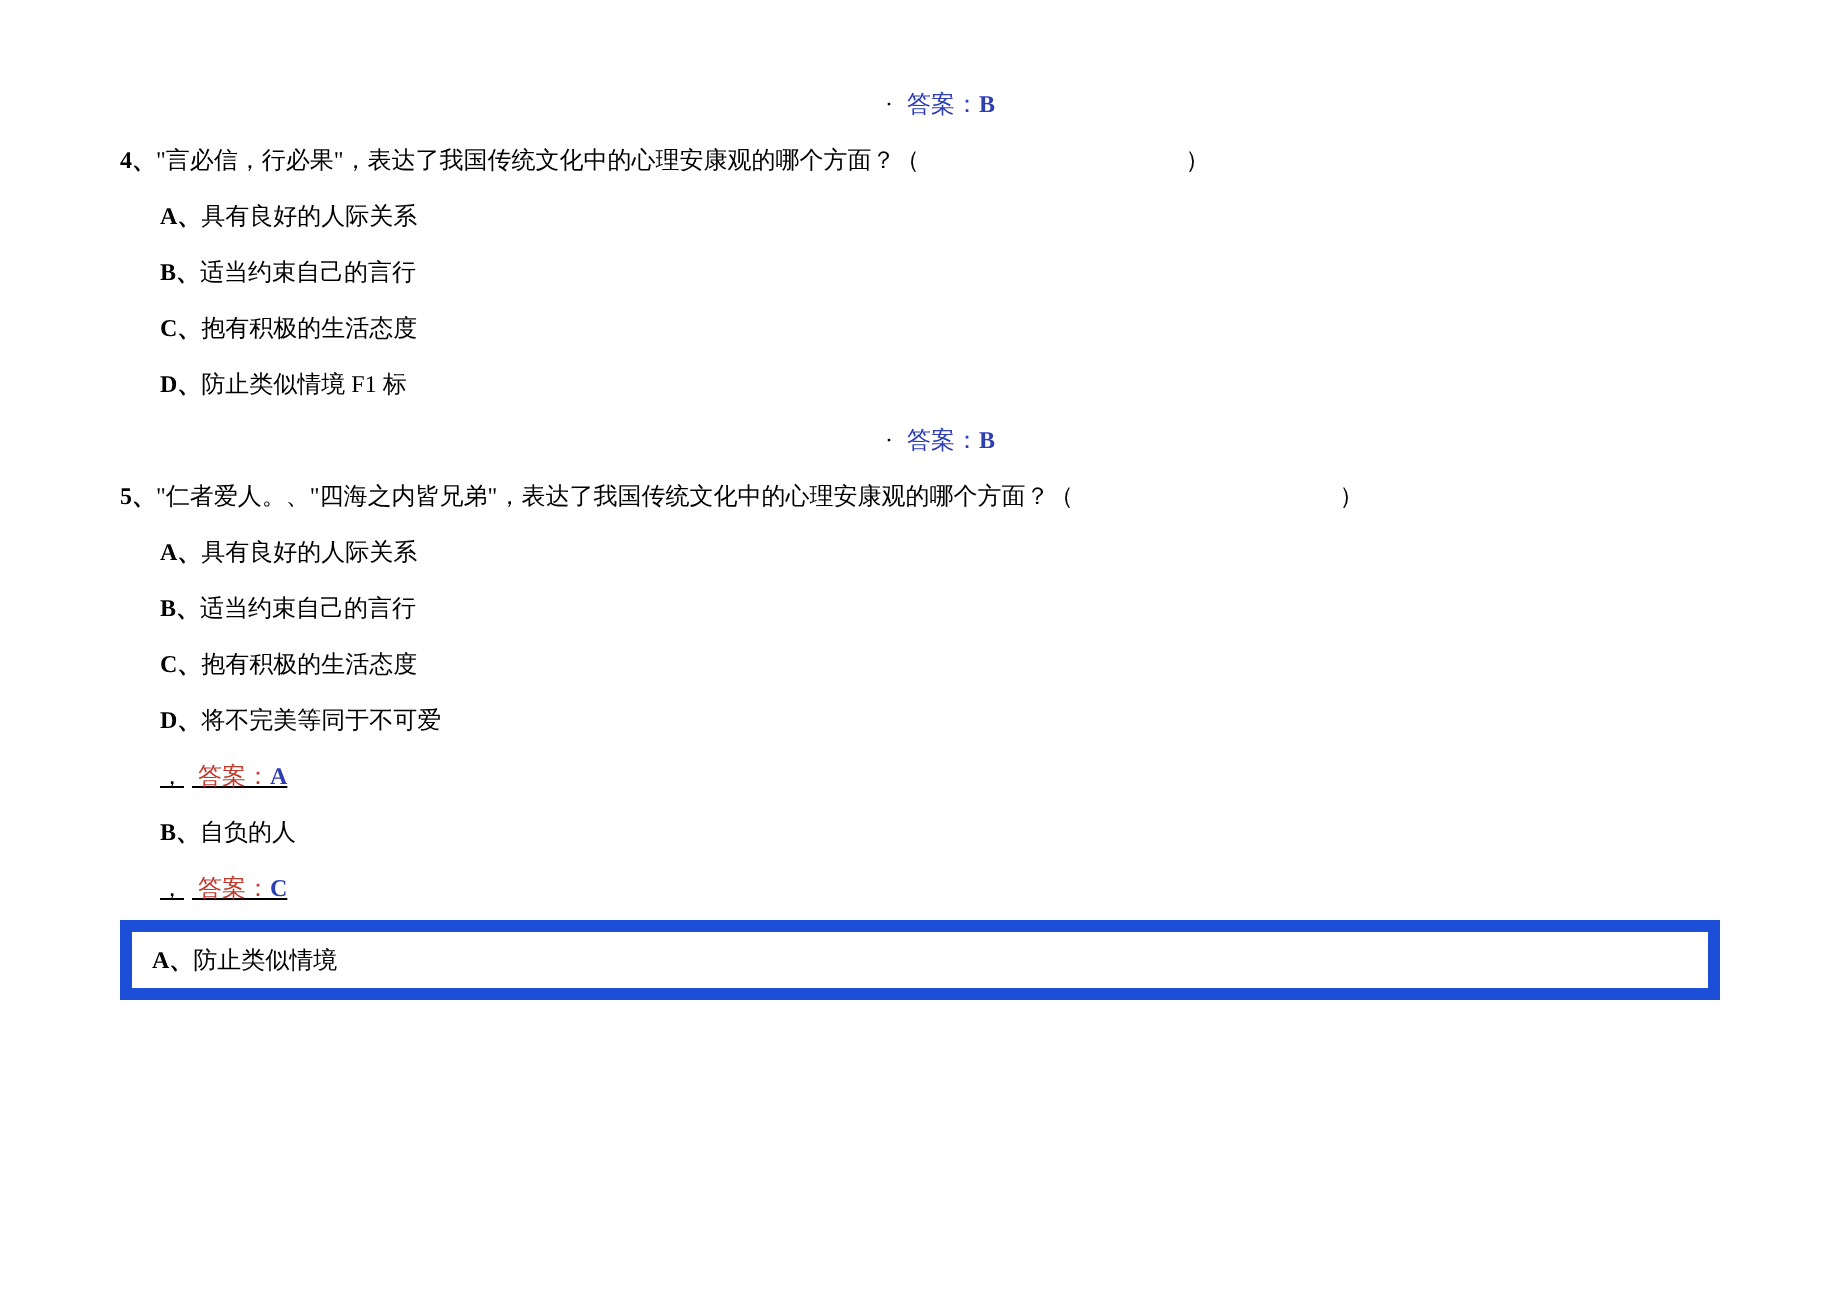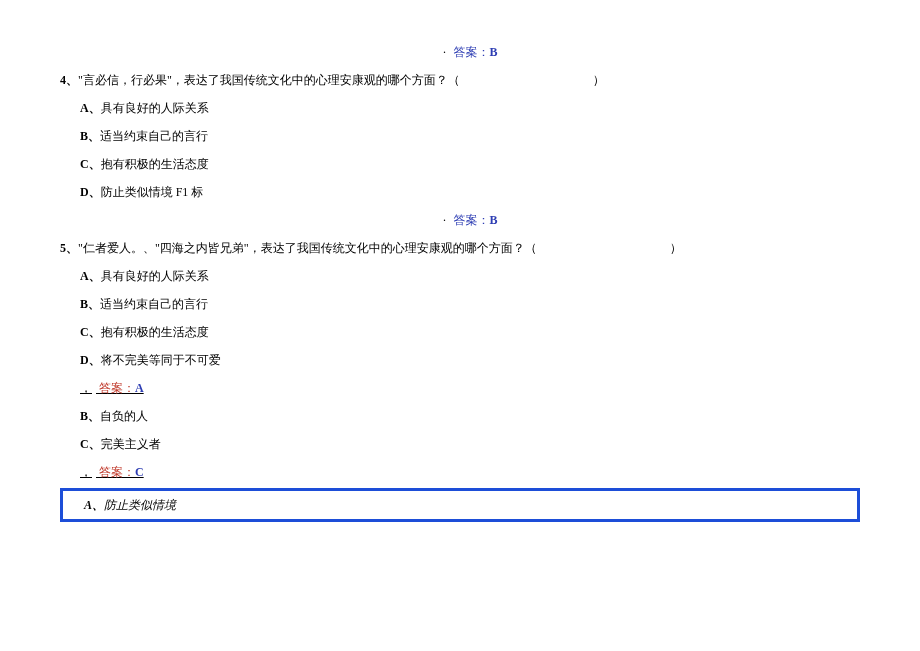--- a/index.html
+++ b/index.html
@@ -56,24 +56,23 @@
       font-weight: bold;
     }
     .opt-line {
       padding-left: 20px;
       margin-bottom: 4px;
     }
     .opt-label {
       font-weight: bold;
     }
     .boxed {
-      border: 3px solid #1d4ed8;
-      padding: 2px 21px;
+      border: 6px solid #1d4ed8;
+      padding: 2px 10px;
       margin-top: 4px;
-      font-style: italic;
     }
   </style>
 </head>
 <body>
 
 <div class="content">
 
   <div class="answer-line">
     <span class="dot">·</span>
     <span class="ans-label">答案：</span><span class="ans-val">B</span>
@@ -99,21 +98,20 @@
   <div class="opt-line"><span class="opt-label">A、</span><span>具有良好的人际关系</span></div>
   <div class="opt-line"><span class="opt-label">B、</span><span>适当约束自己的言行</span></div>
   <div class="opt-line"><span class="opt-label">C、</span><span>抱有积极的生活态度</span></div>
   <div class="opt-line"><span class="opt-label">D、</span><span>将不完美等同于不可爱</span></div>
   <div class="answer-line-red">
     <span class="comma">，</span>
     <span class="ans-label">答案：</span><span class="ans-val">A</span>
   </div>
 
   <div class="opt-line"><span class="opt-label">B、</span><span>自负的人</span></div>
-  <div class="opt-line"><span class="opt-label">C、</span><span>完美主义者</span></div>
   <div class="answer-line-red">
     <span class="comma">，</span>
     <span class="ans-label">答案：</span><span class="ans-val">C</span>
   </div>
 
   <div class="boxed"><span class="opt-label">A、</span><span>防止类似情境</span></div>
 
 </div>
 
 </body></html>

